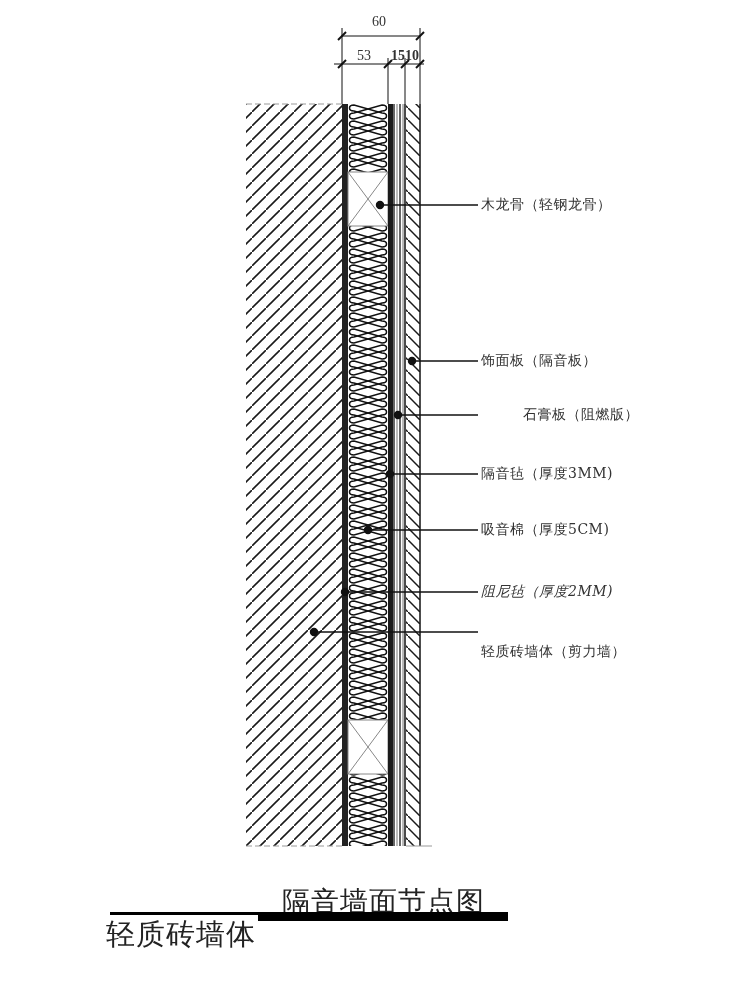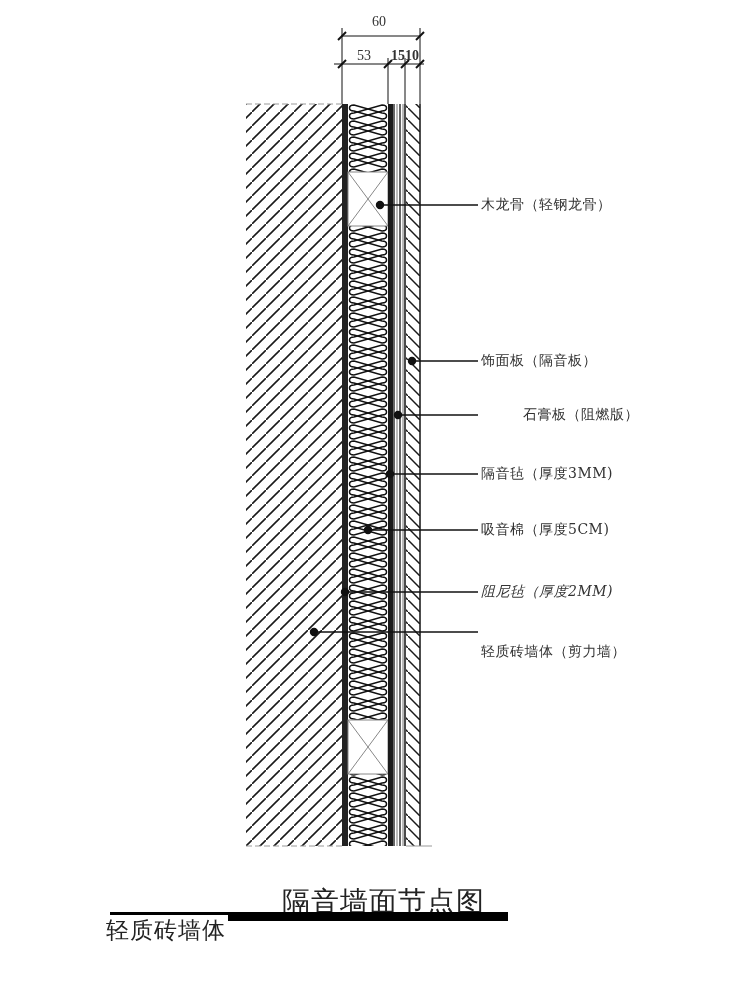--- a/index.html
+++ b/index.html
@@ -2,21 +2,21 @@
 <html><head>
 <meta charset="utf-8">
 <style>
   html, body { margin:0; padding:0; background:#ffffff; }
   body { width:750px; height:1000px; position:relative; overflow:hidden;
          font-family:"DejaVu Serif","Liberation Serif", serif; color:#222; }
   #drawing { position:absolute; left:0; top:0; }
   .label { position:absolute; font-size:14px; white-space:nowrap; color:#333; letter-spacing:0.5px; }
   .dim { position:absolute; font-size:14px; color:#333; font-family:"Liberation Serif","DejaVu Serif", serif; }
   #title { position:absolute; left:282px; top:883px; font-size:28px; color:#222; letter-spacing:1px; }
-  #subtitle { position:absolute; left:106px; top:915px; font-size:23px; color:#222; background:#fff; padding-right:2px; letter-spacing:1px; }
+  #subtitle { position:absolute; left:106px; top:915px; font-size:29px; color:#222; background:#fff; padding-right:2px; letter-spacing:1px; }
   #title-bar { position:absolute; left:110px; top:912px; width:398px; height:9px; background:#000; }
 </style>
 </head>
 <body>
 
 <svg id="drawing" width="750" height="1000" viewBox="0 0 750 1000" xmlns="http://www.w3.org/2000/svg">
   <defs>
     <pattern id="brickHatch" patternUnits="userSpaceOnUse" width="14" height="14" patternTransform="rotate(0)">
       <line x1="0" y1="14" x2="14" y2="0" stroke="#1a1a1a" stroke-width="1.6"></line>
     </pattern>

